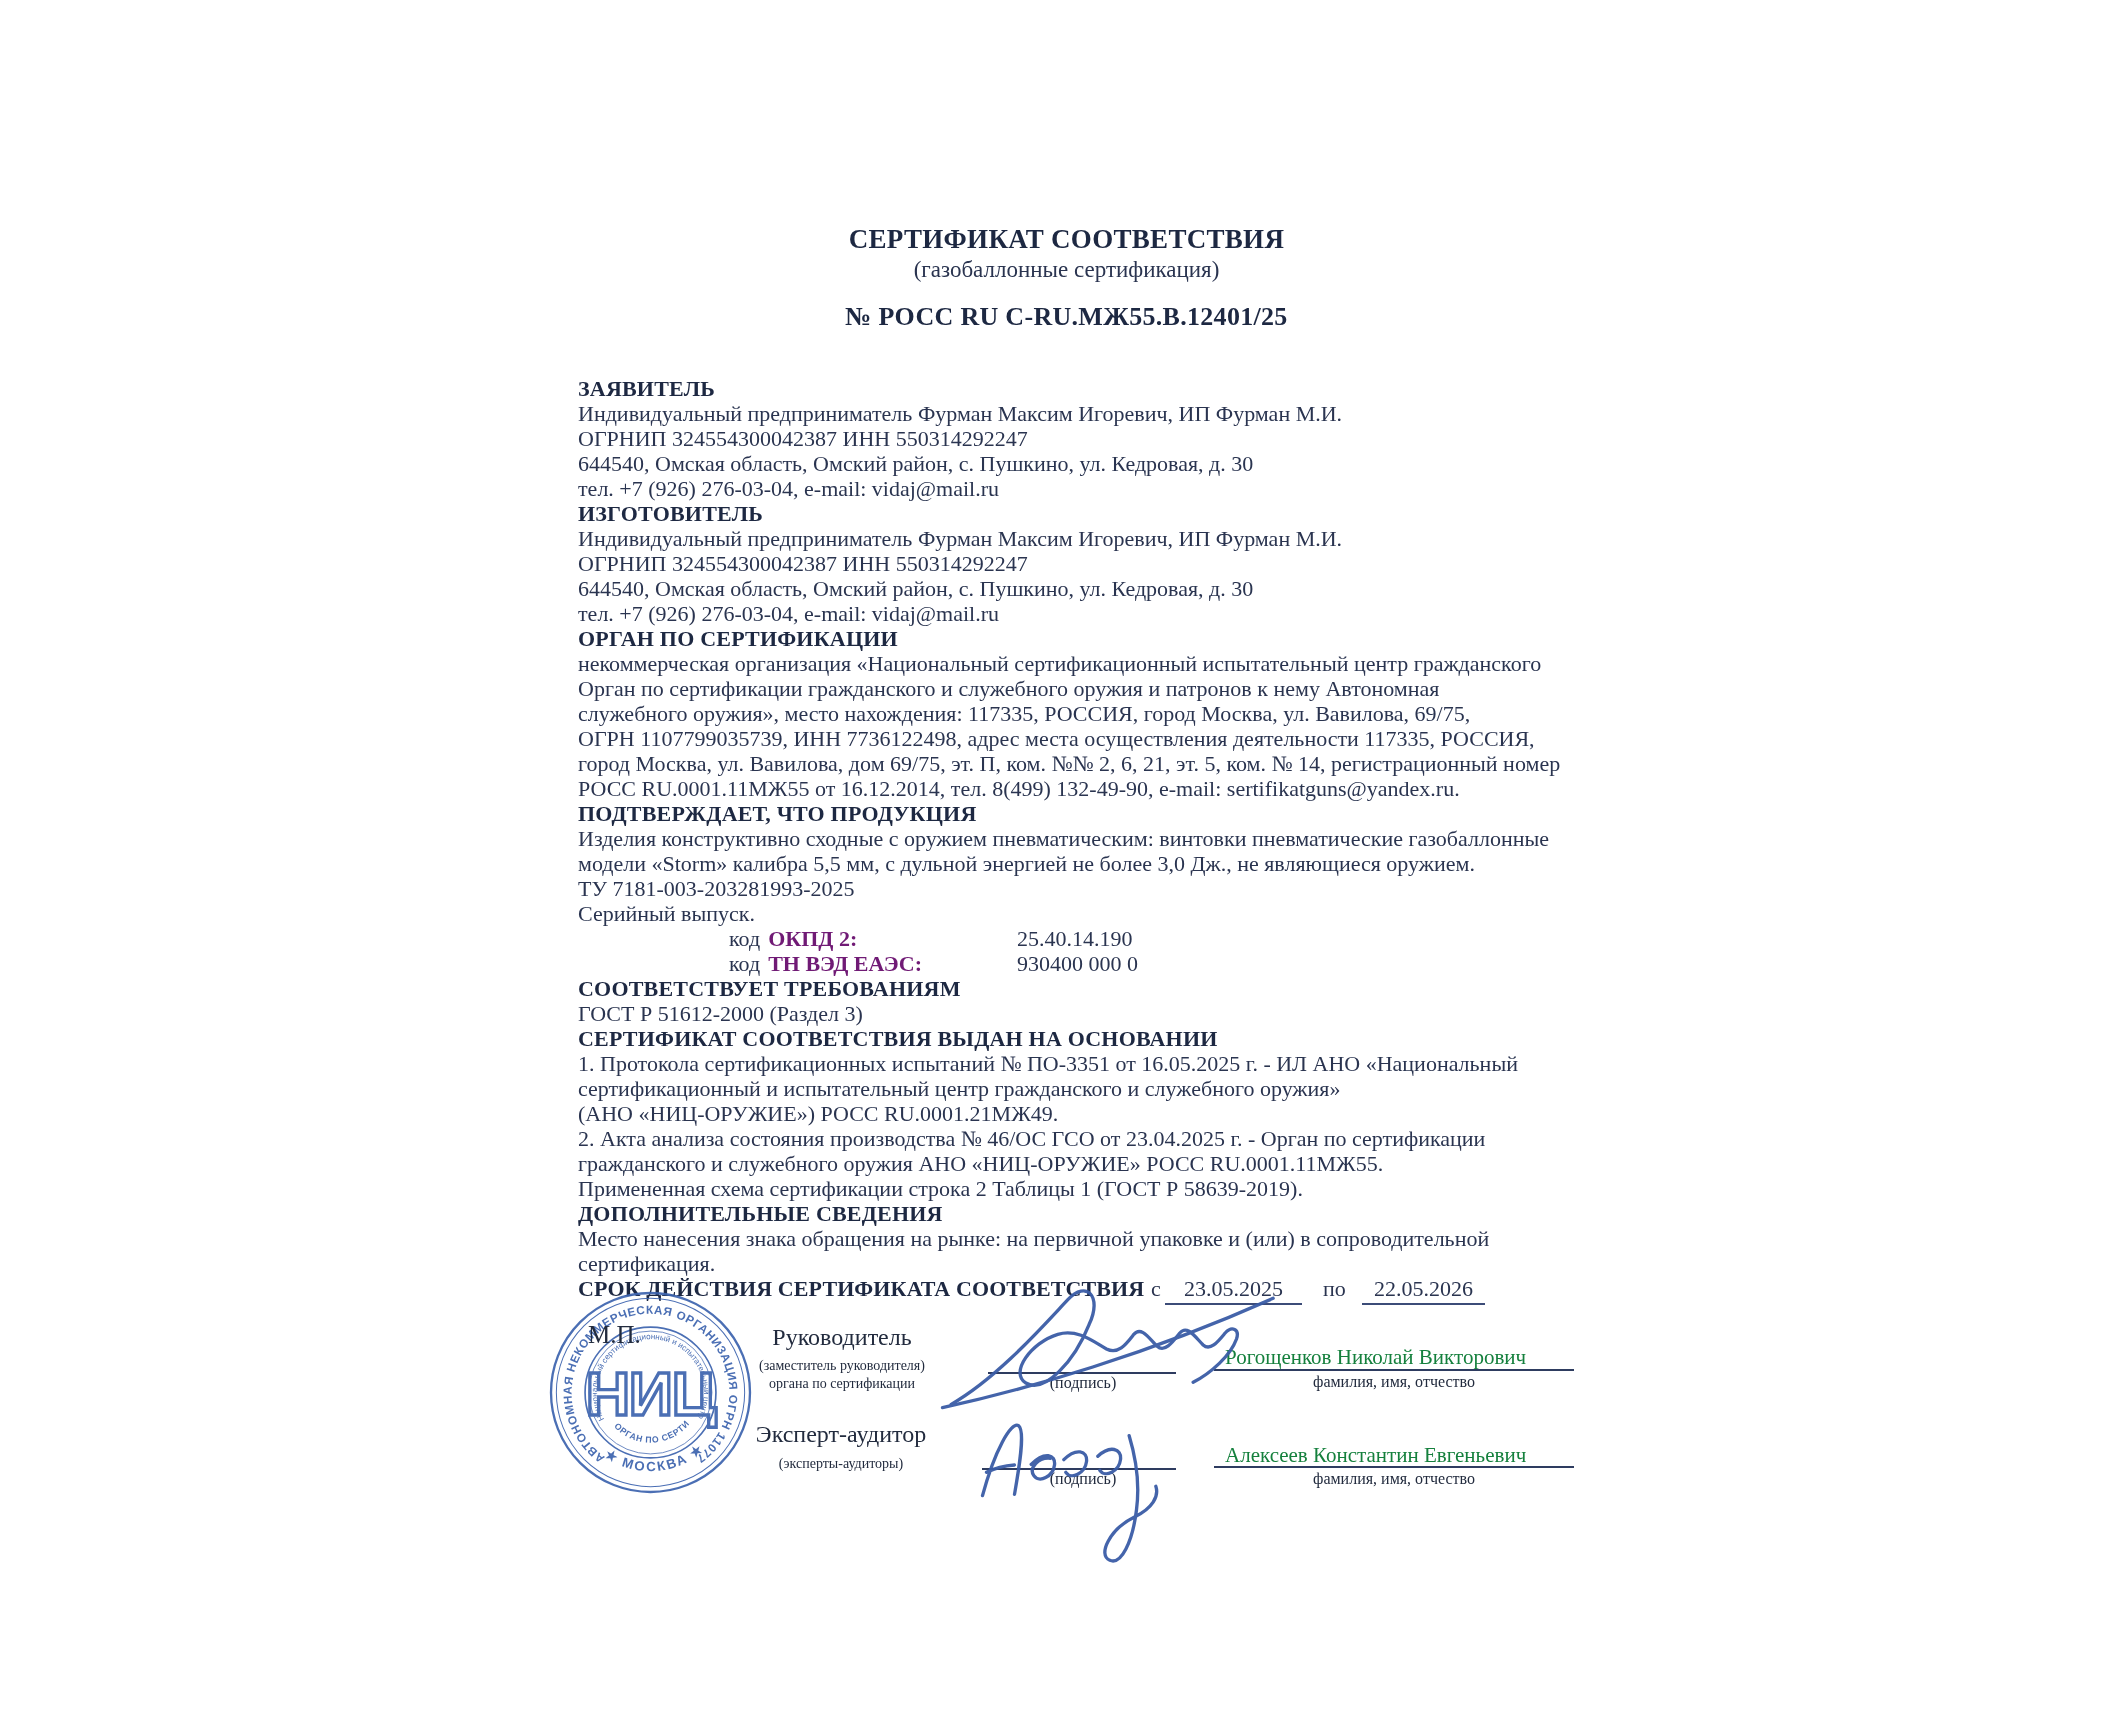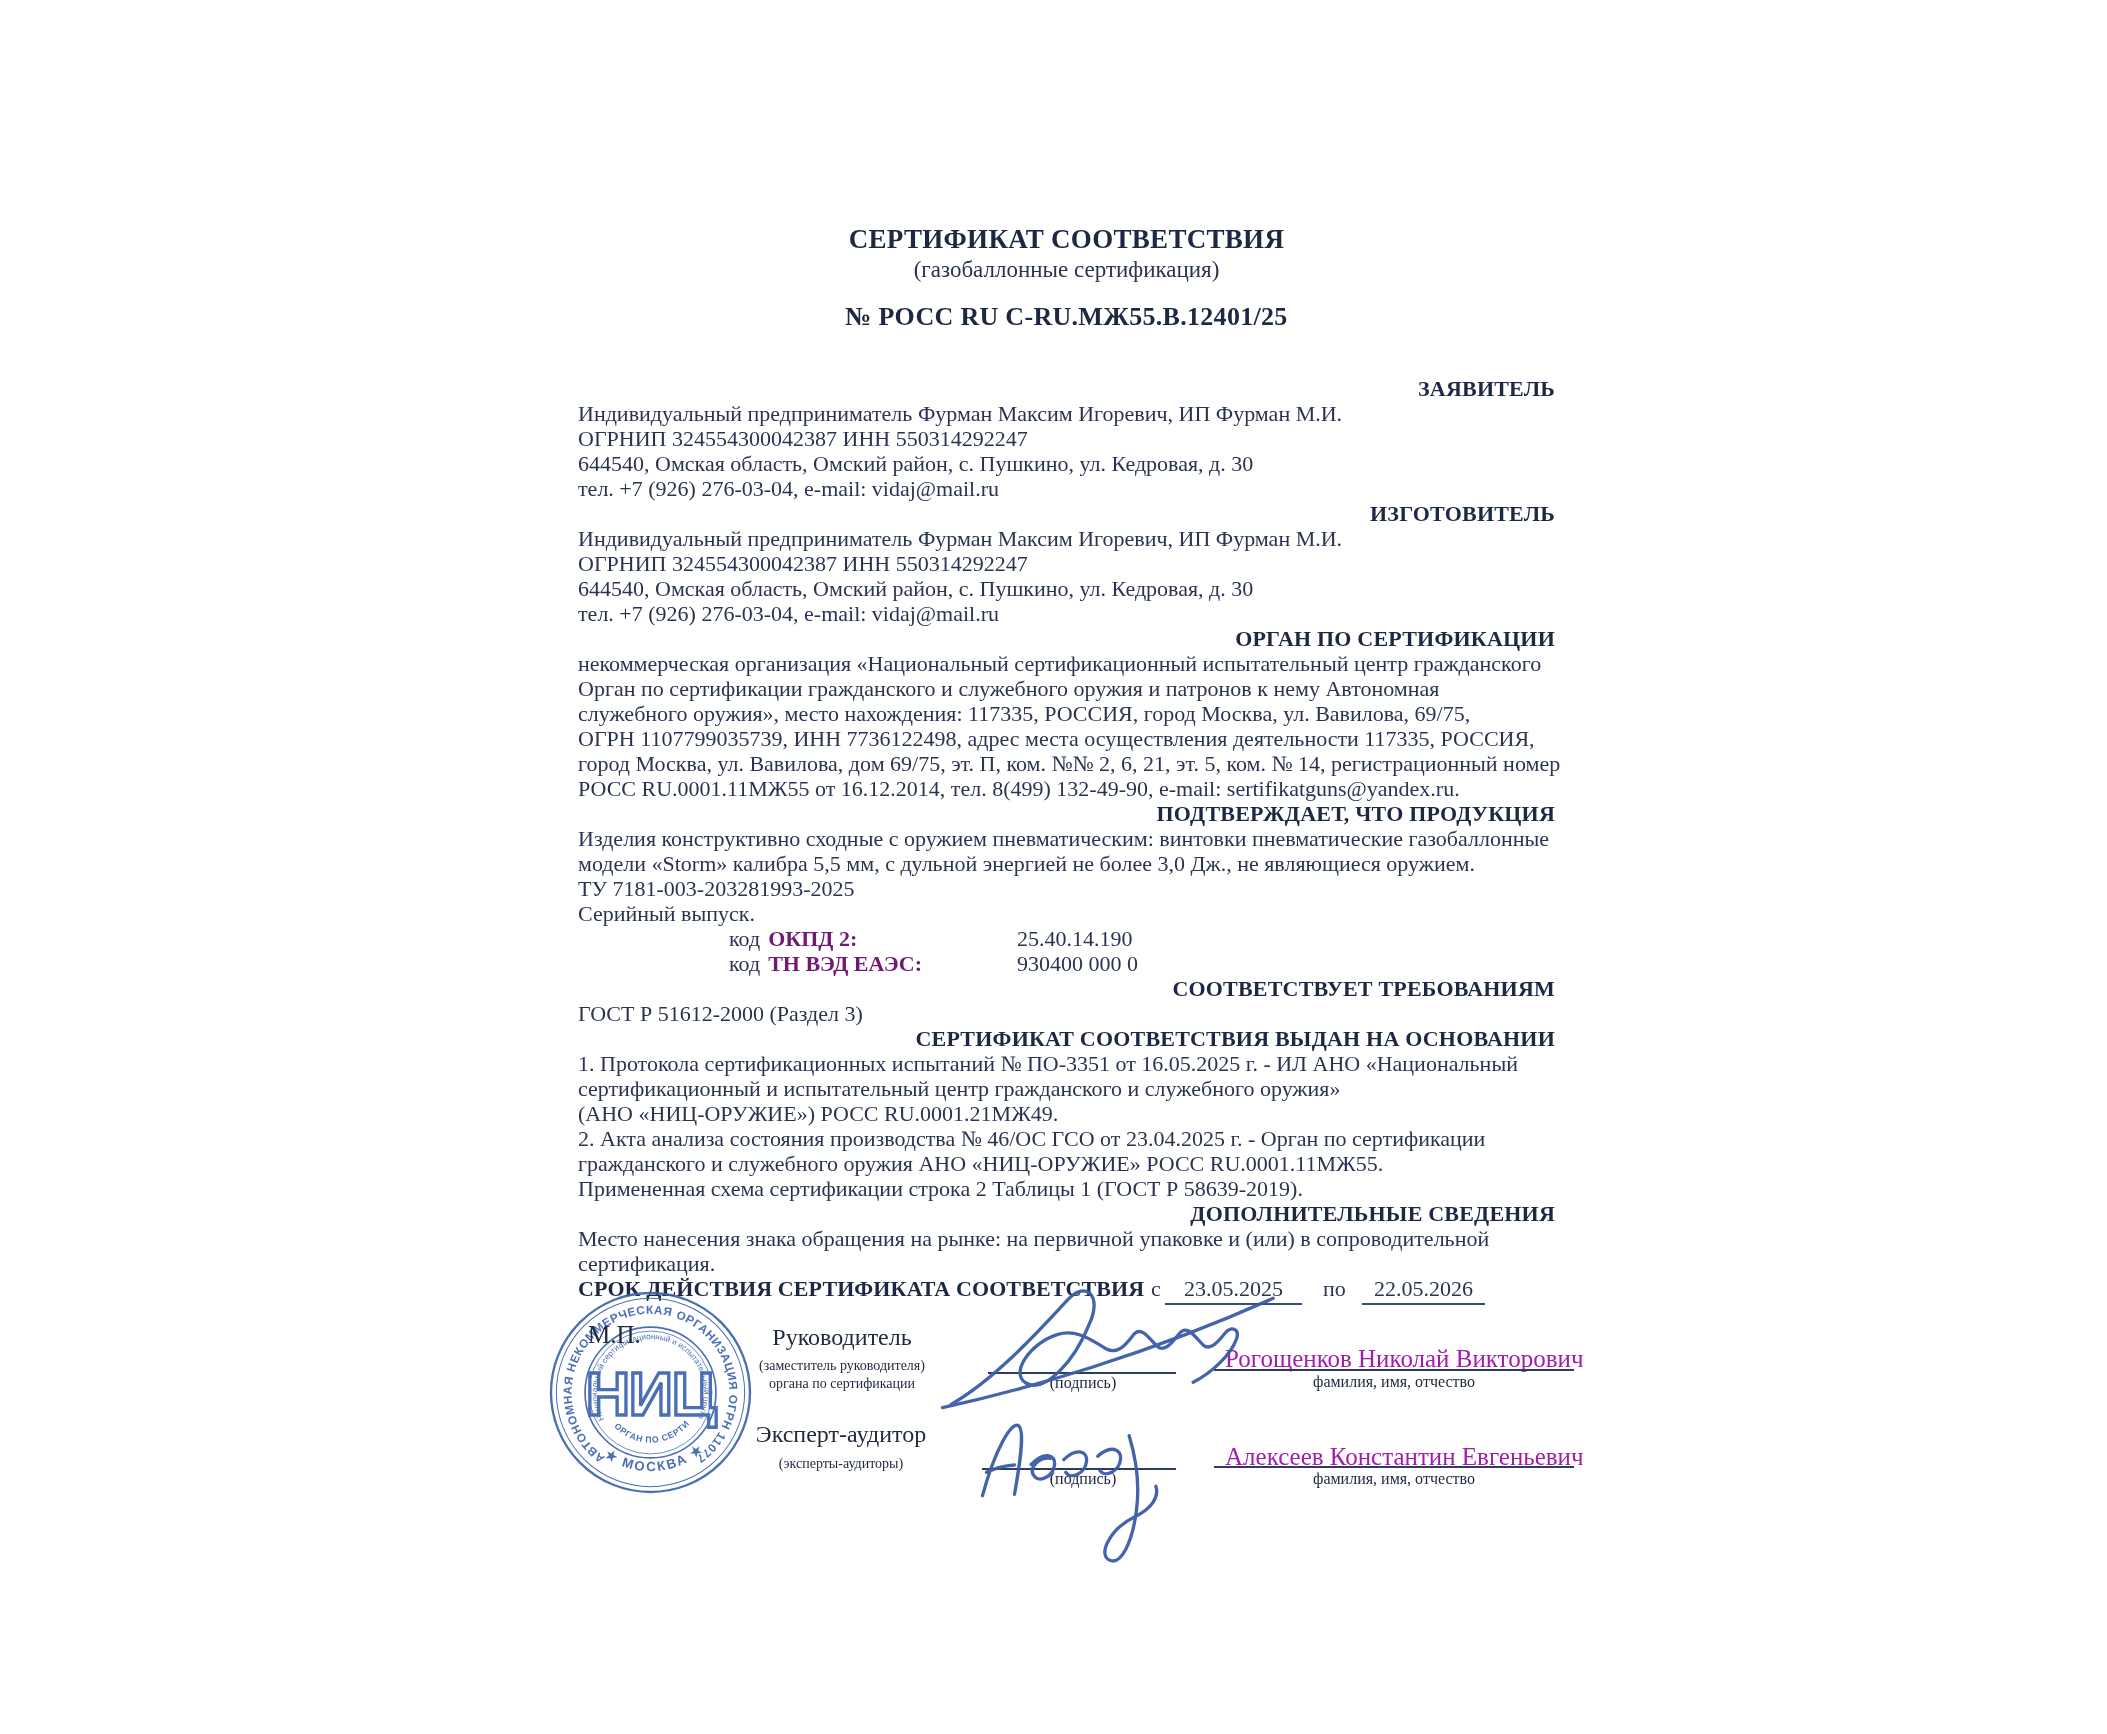--- a/index.html
+++ b/index.html
@@ -10,42 +10,42 @@
   .doc-title{position:absolute;left:578px;top:224px;width:977px;text-align:center;
              font-size:27px;font-weight:bold;color:#1d2842;letter-spacing:0.3px;}
   .doc-subtitle{position:absolute;left:578px;top:257px;width:977px;text-align:center;
              font-size:23px;color:#2a3450;}
   .doc-number{position:absolute;left:578px;top:302px;width:977px;text-align:center;
              font-size:26px;font-weight:bold;color:#1d2842;letter-spacing:0.3px;}
 
   
   .body-block{position:absolute;left:578px;top:376px;width:977px;}
   .ln{position:relative;height:25px;line-height:25px;font-size:22px;white-space:nowrap;}
-  .ln.b{font-weight:bold;color:#1d2842;letter-spacing:0.2px;text-align:right;}
+  .ln.b{font-weight:bold;color:#1d2842;letter-spacing:0.2px;}
 
   .code-pos{position:absolute;left:151px;}
   .code-pfx{margin-right:8px;}
   .code-lbl{font-weight:bold;color:#701a75;}
   .code-val{position:absolute;left:439px;}
 
   .validity b{color:#1d2842;letter-spacing:0.1px;}
   .vw{margin-left:6.7px;}
   .vdate{position:absolute;top:0;height:27px;text-align:center;
          border-bottom:2px solid #3c4c78;}
   .vd1{left:587px;width:137px;}
   .vpo{position:absolute;left:745px;top:0;}
   .vd2{left:784px;width:123px;}
 
   
   .mp{position:absolute;left:588px;top:1321px;font-size:25px;color:#222b3e;z-index:5;}
   .role{position:absolute;transform:translateX(-50%);font-size:24px;color:#222b3e;white-space:nowrap;}
   .rolenote{position:absolute;transform:translateX(-50%);font-size:14px;color:#222b3e;white-space:nowrap;margin-top:12px;}
   .sigline{position:absolute;border-top:2px solid #2e3c60;}
   .caption{position:absolute;transform:translateX(-50%);font-size:16px;color:#222b3e;white-space:nowrap;}
-  .fio{position:absolute;font-size:25px;color:#a21caf;white-space:nowrap;}
+  .fio{position:absolute;font-size:21px;color:#15803d;white-space:nowrap;}
 
   .stamp-svg{position:absolute;left:547px;top:1289px;z-index:2;opacity:.92;}
   .sign-svg{position:absolute;left:921px;top:1281px;z-index:3;}
 </style>
 </head>
 <body>
 
 <div class="page">
 
   <div class="doc-title">СЕРТИФИКАТ СООТВЕТСТВИЯ</div>

